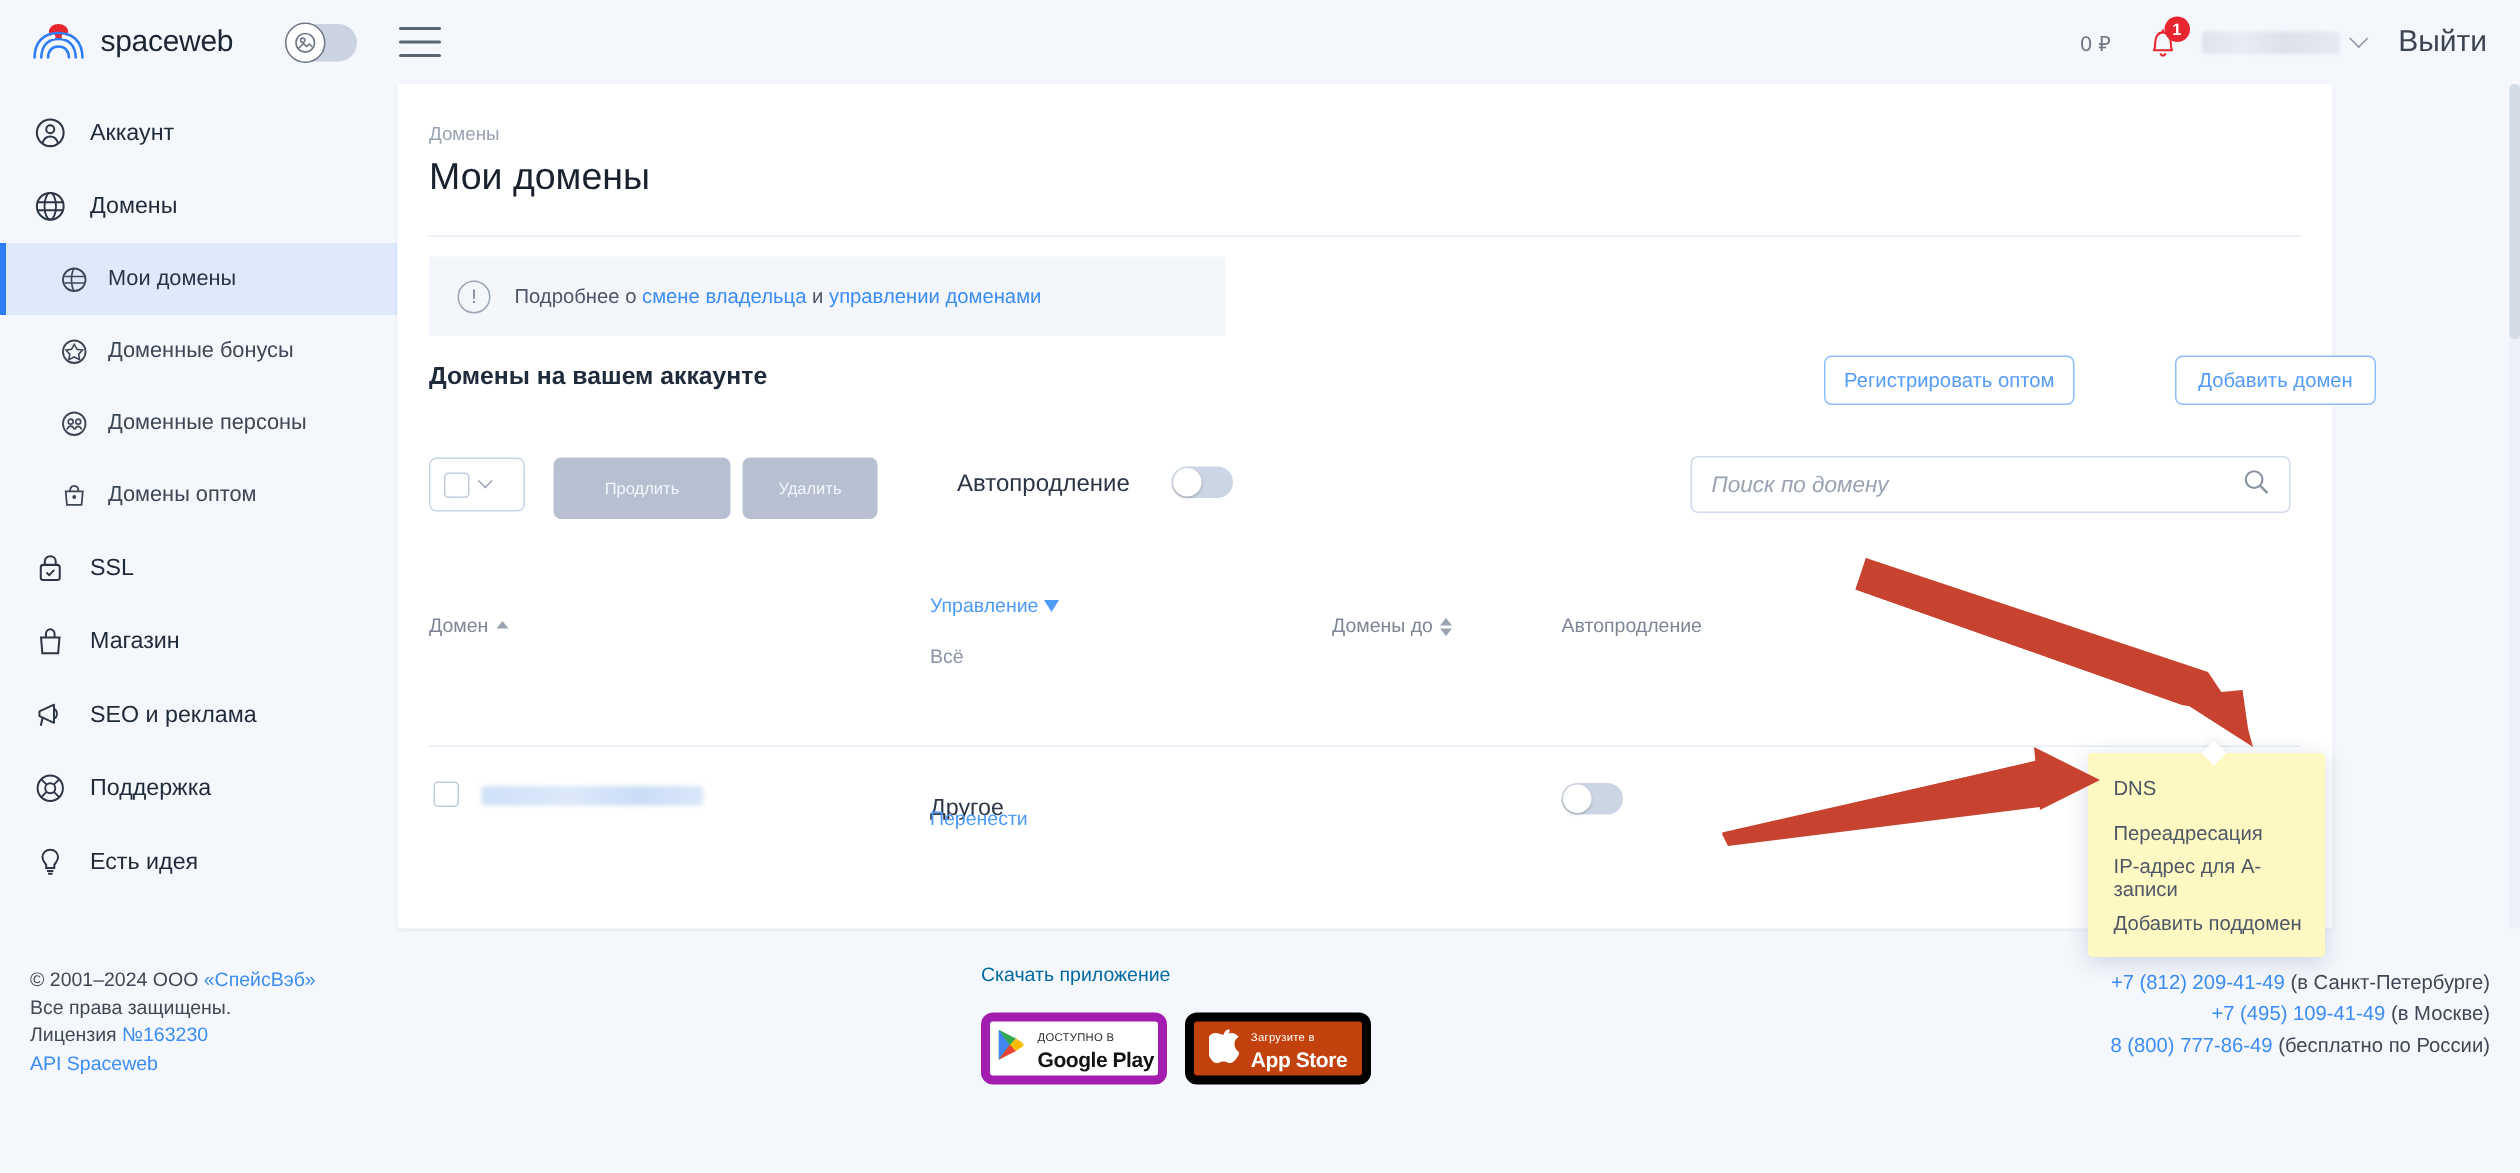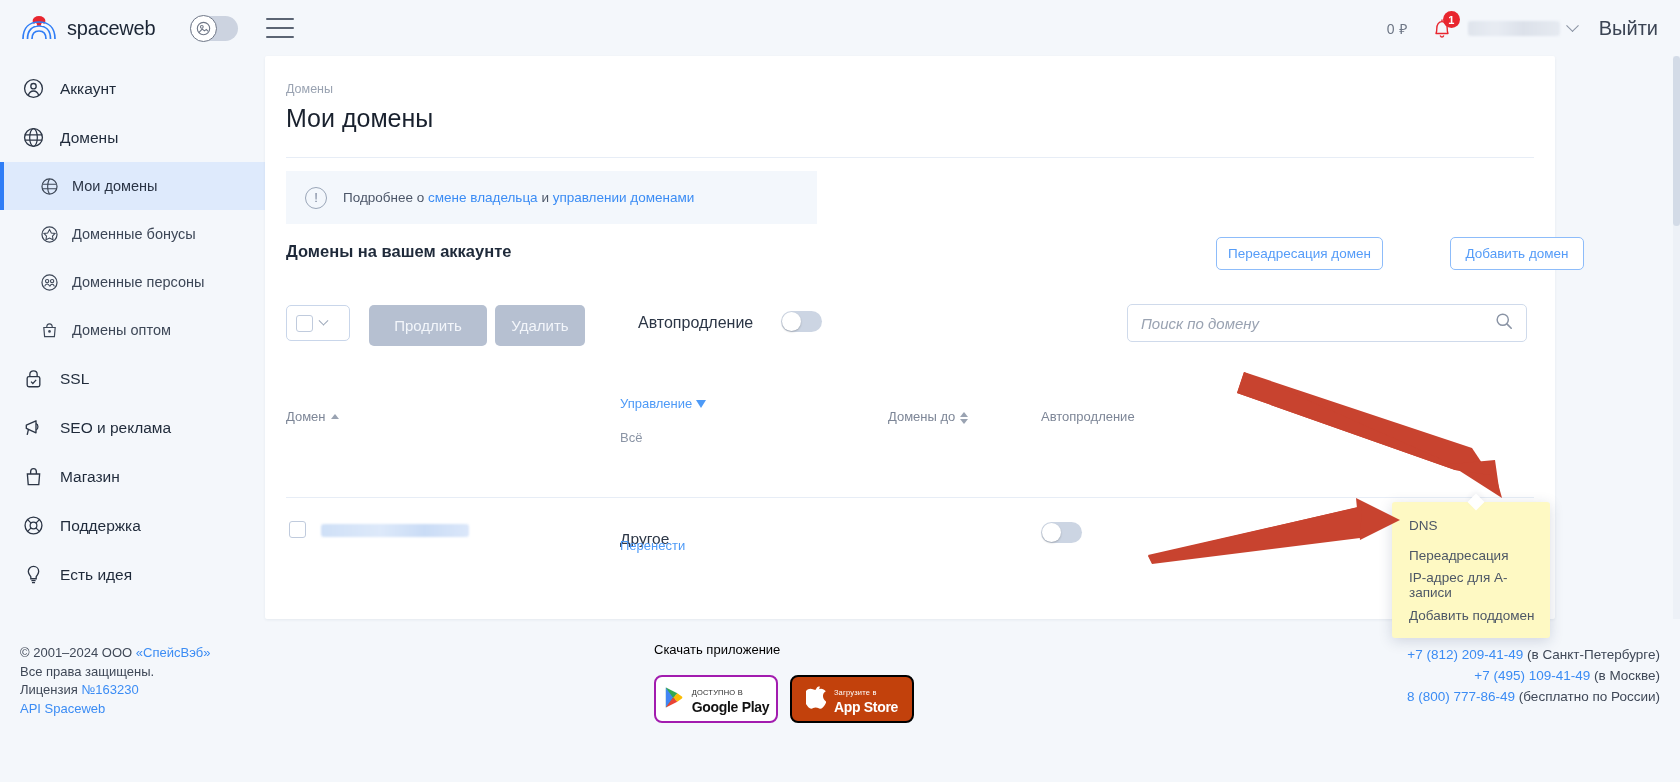--- a/index.html
+++ b/index.html
@@ -98,21 +98,21 @@
   .sel-box {
     position: absolute; left: 21px; top: 249px; width: 64px; height: 36px;
     border: 1px solid #c9d6ea; border-radius: 5px; background: #fff;
     display: flex; align-items: center; gap: 7px; padding-left: 9px; cursor: pointer;
   }
   .sel-box .cb { width: 17px; height: 17px; border: 1.4px solid #c0cbdd; border-radius: 3px; }
   .sel-box .cv { width: 7px; height: 7px; border-right: 1.4px solid #9aa6b8; border-bottom: 1.4px solid #9aa6b8; transform: rotate(45deg) translate(-2px,-2px); }
 
   .btn-grey {
     position: absolute; top: 249px; height: 41px; border: none; border-radius: 5px;
-    background: #b6c0d1; color: #f3f6fb; font-size: 15px; cursor: pointer; font-family: inherit;
+    background: #b6c0d1; color: #f3f6fb; font-size: 11px; cursor: pointer; font-family: inherit;
   }
   #btn-prolong { left: 104px; width: 118px; }
   #btn-delete  { left: 230px; width: 90px; }
 
   .auto-label { position: absolute; left: 373px; top: 258px; font-size: 16px; color: #2c3646; }
   .switch {
     position: absolute; width: 41px; height: 21px; border-radius: 11px; background: #ccd5e3; cursor: pointer;
   }
   .switch .k { position: absolute; left: 1px; top: 1px; width: 19px; height: 19px; border-radius: 50%; background: #fff; box-shadow: 0 1px 2px rgba(0,0,0,.22); }
   #sw-auto { left: 516px; top: 255px; }
@@ -174,24 +174,24 @@
   .menu-item { height: 30px; display: flex; align-items: center; padding-left: 17px; font-size: 13.5px; color: #4d5766; cursor: pointer; }
 
   
   .arrows { position: absolute; left: 0; top: 0; width: 1680px; height: 782px; pointer-events: none; z-index: 30; }
 
   
   .footer { position: absolute; left: 0; top: 630px; width: 1680px; height: 152px; background: #f4f7fb; }
   .f-left { position: absolute; left: 20px; top: 14px; font-size: 13px; color: #3f4857; line-height: 18.5px; }
   .f-left a { color: #3b8cf4; text-decoration: none; margin-top: 28px; }
   .f-center { position: absolute; left: 654px; top: 12px; }
-  .f-center .lbl { font-size: 13px; color: #000000; }
+  .f-center .lbl { font-size: 13px; color: #0369a1; }
   .stores { display: flex; gap: 12px; margin-top: 18px; }
   .store {
-    width: 124px; height: 48px; border: 2px solid #a21caf; border-radius: 8px; background: #fff;
+    width: 124px; height: 48px; border: 6px solid #a21caf; border-radius: 8px; background: #fff;
     display:flex; align-items: center; justify-content: center; gap: 8px; cursor: pointer;
   }
   .store.dark { background: #c2410c; border-color: #000; }
   .store .s-txt { line-height: 1.05; }
   .store .s-top { font-size: 7.5px; color: #2b2b2b; letter-spacing: .2px; }
   .store .s-bot { font-size: 14px; color: #121212; font-weight: 700; letter-spacing: -.3px; }
   .store.dark .s-top { color: #fff; }
   .store.dark .s-bot { color: #fff; }
   .f-right { position: absolute; right: 20px; top: 14px; text-align: right; font-size: 13.5px; color: #3f4857; line-height: 21px; }
   .f-right a { color: #3b8cf4; text-decoration: none; }
@@ -331,36 +331,36 @@
             <path d="M8.2 10 V7.6 C8.2 5.4 9.8 4 12 4 C14.2 4 15.8 5.4 15.8 7.6 V10" fill="none" stroke="#2c3646" stroke-width="1.4"></path>
             <path d="M9.4 15.3 L11.3 17.2 L14.8 13.4" fill="none" stroke="#2c3646" stroke-width="1.3"></path>
           </svg>
       </span>
       <span>SSL</span>
     </div>
 
     <div class="nav-item">
       <span class="ico">
         <svg width="23" height="23" viewBox="0 0 24 24">
+            <path d="M5.6 9.4 H18.4 L17.5 20.4 H6.5 Z" fill="none" stroke="#2c3646" stroke-width="1.4"></path>
+            <path d="M9 9.4 V7 C9 5 10.3 3.7 12 3.7 C13.7 3.7 15 5 15 7 V9.4" fill="none" stroke="#2c3646" stroke-width="1.4"></path>
+          </svg>
+      </span>
+      <span>Магазин</span>
+    </div>
+
+    <div class="nav-item">
+      <span class="ico">
+        <svg width="23" height="23" viewBox="0 0 24 24">
             <path d="M4.5 9.6 L14.6 5 V17.6 L4.5 13 Z" fill="none" stroke="#2c3646" stroke-width="1.4" stroke-linejoin="round"></path>
             <path d="M14.6 8 C17.3 8.7 17.3 13.9 14.6 14.6" fill="none" stroke="#2c3646" stroke-width="1.3"></path>
             <path d="M6.8 13.6 L5.4 19.6" stroke="#2c3646" stroke-width="1.4"></path>
           </svg>
       </span>
       <span>SEO и реклама</span>
-    </div>
-
-    <div class="nav-item">
-      <span class="ico">
-        <svg width="23" height="23" viewBox="0 0 24 24">
-            <path d="M5.6 9.4 H18.4 L17.5 20.4 H6.5 Z" fill="none" stroke="#2c3646" stroke-width="1.4"></path>
-            <path d="M9 9.4 V7 C9 5 10.3 3.7 12 3.7 C13.7 3.7 15 5 15 7 V9.4" fill="none" stroke="#2c3646" stroke-width="1.4"></path>
-          </svg>
-      </span>
-      <span>Магазин</span>
     </div>
 
     <div class="nav-item">
       <span class="ico">
         <svg width="23" height="23" viewBox="0 0 24 24">
             <circle cx="12" cy="12" r="8.8" fill="none" stroke="#2c3646" stroke-width="1.4"></circle>
             <circle cx="12" cy="12" r="3.5" fill="none" stroke="#2c3646" stroke-width="1.3"></circle>
             <path d="M5.6 5.6 L9.5 9.5 M18.4 5.6 L14.5 9.5 M5.6 18.4 L9.5 14.5 M18.4 18.4 L14.5 14.5" stroke="#2c3646" stroke-width="1.3"></path>
           </svg>
       </span>
@@ -383,21 +383,21 @@
     <h1 class="page-title">Мои домены</h1>
     <div class="title-rule"></div>
 
     <div class="notice">
       <span class="notice-ico">!</span>
       <span class="notice-txt"><span>Подробнее о </span><a>смене владельца</a><span> и </span><a>управлении доменами</a></span>
     </div>
 
     <div class="section-title">Домены на вашем аккаунте</div>
 
-    <button class="btn-outline" id="btn-register">Переадресация домен</button>
+    <button class="btn-outline" id="btn-register">Регистрировать оптом</button>
     <button class="btn-outline" id="btn-add">Добавить домен</button>
 
     <div class="sel-box">
       <span class="cb"></span>
       <span class="cv"></span>
     </div>
     <button class="btn-grey" id="btn-prolong">Продлить</button>
     <button class="btn-grey" id="btn-delete">Удалить</button>
     <div class="auto-label">Автопродление</div>
     <div class="switch" id="sw-auto">

